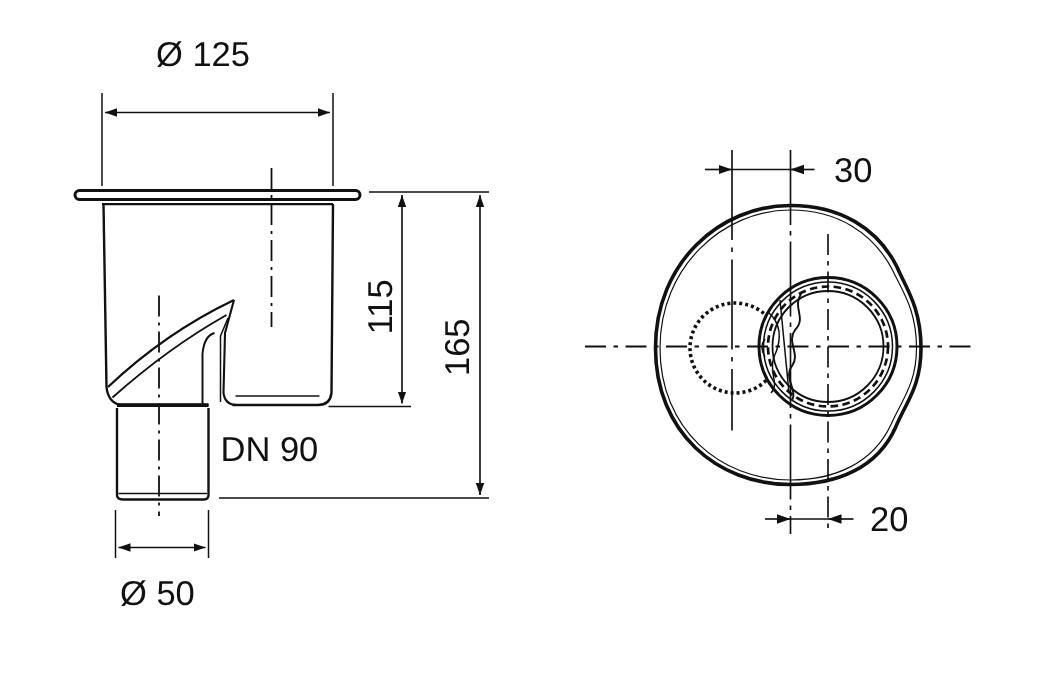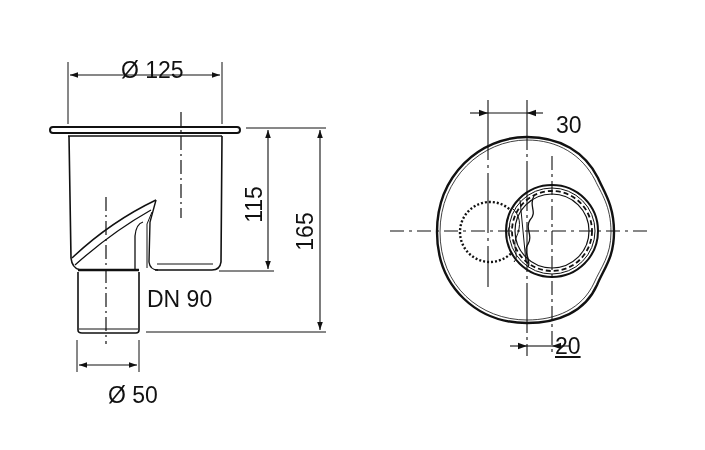--- a/index.html
+++ b/index.html
@@ -85,19 +85,19 @@
     <line x1="470" y1="113" x2="488" y2="113" stroke-width="1.1" marker-end="url(#arrowIn)"></line>
     <line x1="488" y1="113" x2="527" y2="113" stroke-width="1.1"></line>
     <line x1="543" y1="113" x2="527" y2="113" stroke-width="1.1" marker-end="url(#arrowIn)"></line>
 
     <line x1="510" y1="346" x2="527" y2="346" stroke-width="1.1" marker-end="url(#arrowIn)"></line>
     <line x1="527" y1="346" x2="552" y2="346" stroke-width="1.1"></line>
     <line x1="569" y1="346" x2="552" y2="346" stroke-width="1.1" marker-end="url(#arrowIn)"></line>
   </g>
 </svg>
 
-<div class="lbl" style="left:104px; top:59px;margin-left:17px;">Ø 125</div>
+<div class="lbl" style="left:104px; top:25px;">Ø 125</div>
 <div class="lbl rot" style="left:230px; top:193px; width:48px; text-align:center;">115</div>
 <div class="lbl rot" style="left:281px; top:220px; width:48px; text-align:center;">165</div>
 <div class="lbl" style="left:147px; top:288px;">DN 90</div>
-<div class="lbl" style="left:80px; top:384px;margin-left:28px;">Ø 50</div>
-<div class="lbl" style="left:556px; top:102px;margin-top:12px;">30</div>
-<div class="lbl" style="left:555px; top:335px;text-decoration:underline;">20</div>
+<div class="lbl" style="left:80px; top:384px;">Ø 50</div>
+<div class="lbl" style="left:556px; top:102px;">30</div>
+<div class="lbl" style="left:580px; top:335px;">20</div>
 
 </body></html>

